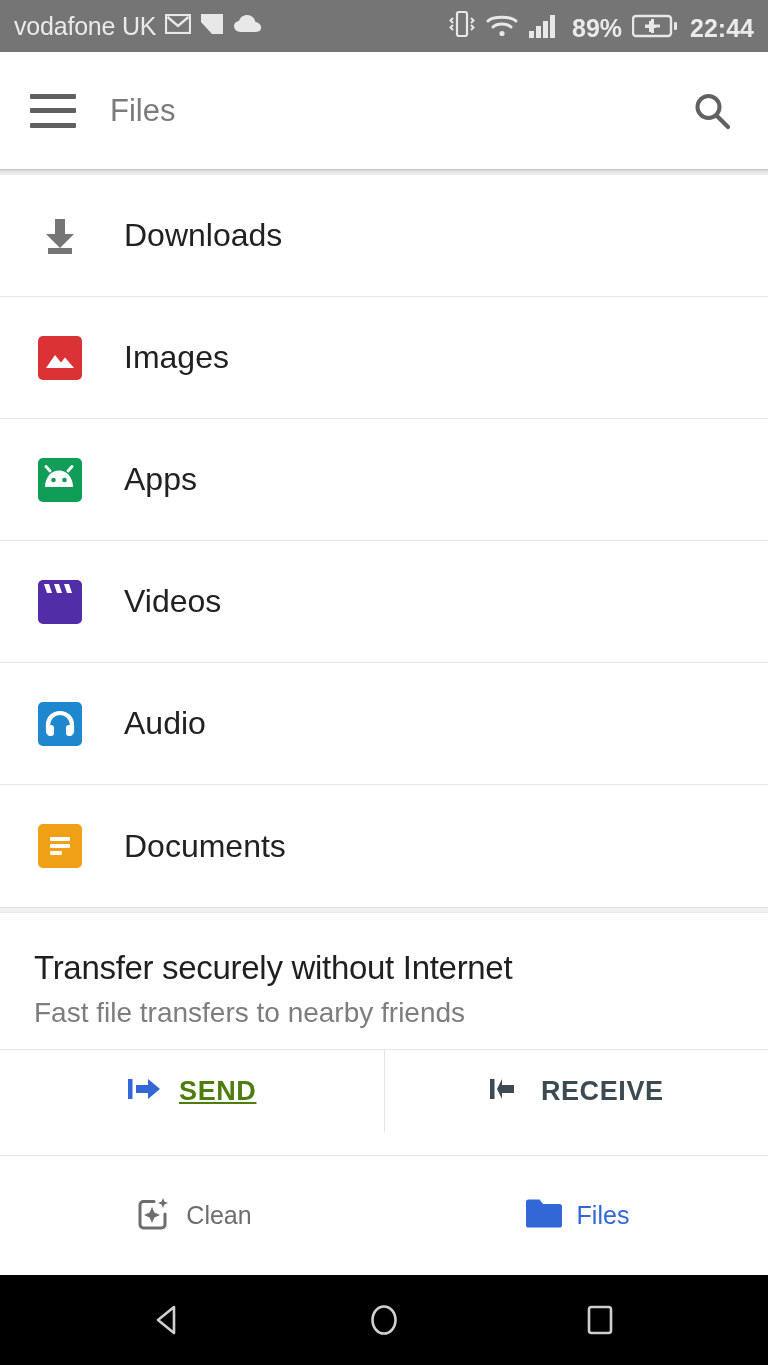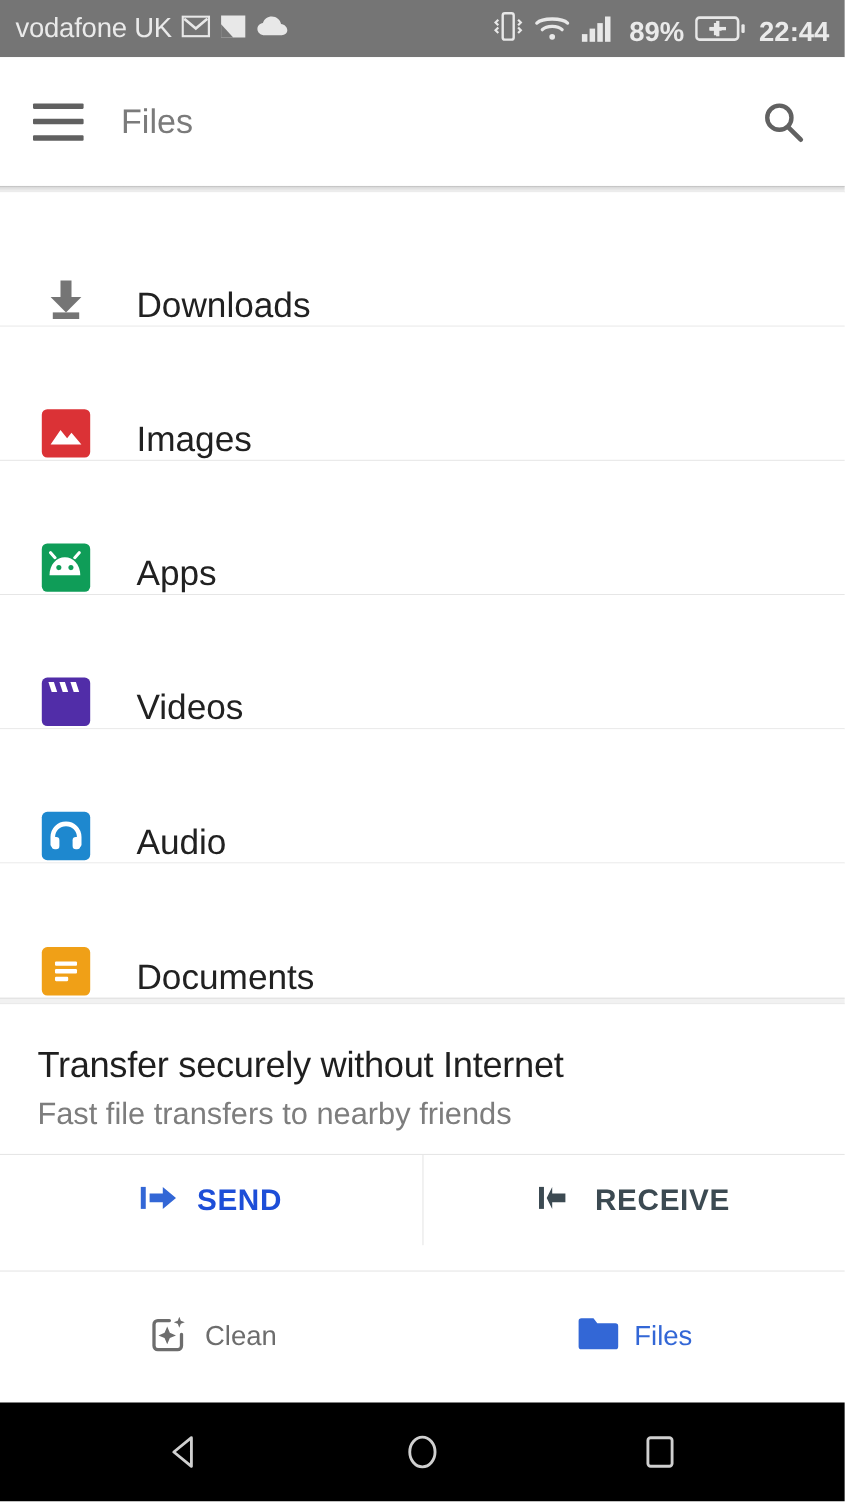--- a/index.html
+++ b/index.html
@@ -38,21 +38,21 @@
   .appbar-title { font-size:31px; color:#7b7b7b; margin-left:34px; font-weight:400; }
   .appbar-spacer { flex:1; }
   .search-btn { width:52px; height:52px; display:flex; align-items:center; justify-content:center; cursor:pointer; }
 
   
   .gap { height:6px; background:#f1f1f1; border-top:1px solid #e0e0e0; border-bottom:1px solid #e8e8e8; }
 
   
   .filelist { background:#ffffff; }
   .row {
-    height:122px; display:flex; align-items:flex-end;
+    height:122px; display:flex; align-items:center;
     padding-left:36px; border-bottom:1px solid #e6e6e6;
     cursor:pointer; background:#fff;
   }
   .row:last-child { border-bottom:none; }
   .row-icon { width:48px; height:48px; display:flex; align-items:center; justify-content:center; flex:0 0 48px; }
   .row-label { font-size:32px; color:#212121; margin-left:40px; font-weight:400; }
 
   .tile { width:44px; height:44px; border-radius:5px; display:flex; align-items:center; justify-content:center; }
 
   
@@ -60,21 +60,21 @@
   .promo-title { font-size:33px; color:#1f1f1f; font-weight:400; letter-spacing:-0.3px; }
   .promo-sub { font-size:28px; color:#7d7d7d; margin-top:10px; font-weight:400; }
 
   .actions { display:flex; border-top:1px solid #e6e6e6; background:#fff; }
   .action {
     flex:1; height:82px; display:flex; align-items:center; justify-content:center;
     gap:18px; cursor:pointer;
   }
   .action + .action { border-left:1px solid #e6e6e6; }
   .action-label { font-size:27px; font-weight:700; letter-spacing:0.6px; }
-  .send .action-label { color:#1d4ed8; }
+  .send .action-label { color:#4d7c0f;text-decoration:underline; }
   .receive .action-label { color:#3c4a52; }
 
   
   .bottomnav {
     position:absolute; left:0; right:0; bottom:90px;
     height:120px; background:#ffffff; border-top:1px solid #e6e6e6;
     display:flex;
   }
   .navitem { flex:1; display:flex; flex-direction:row; align-items:center; justify-content:center; gap:12px; cursor:pointer; }
   .nav-label { font-size:25px; }

